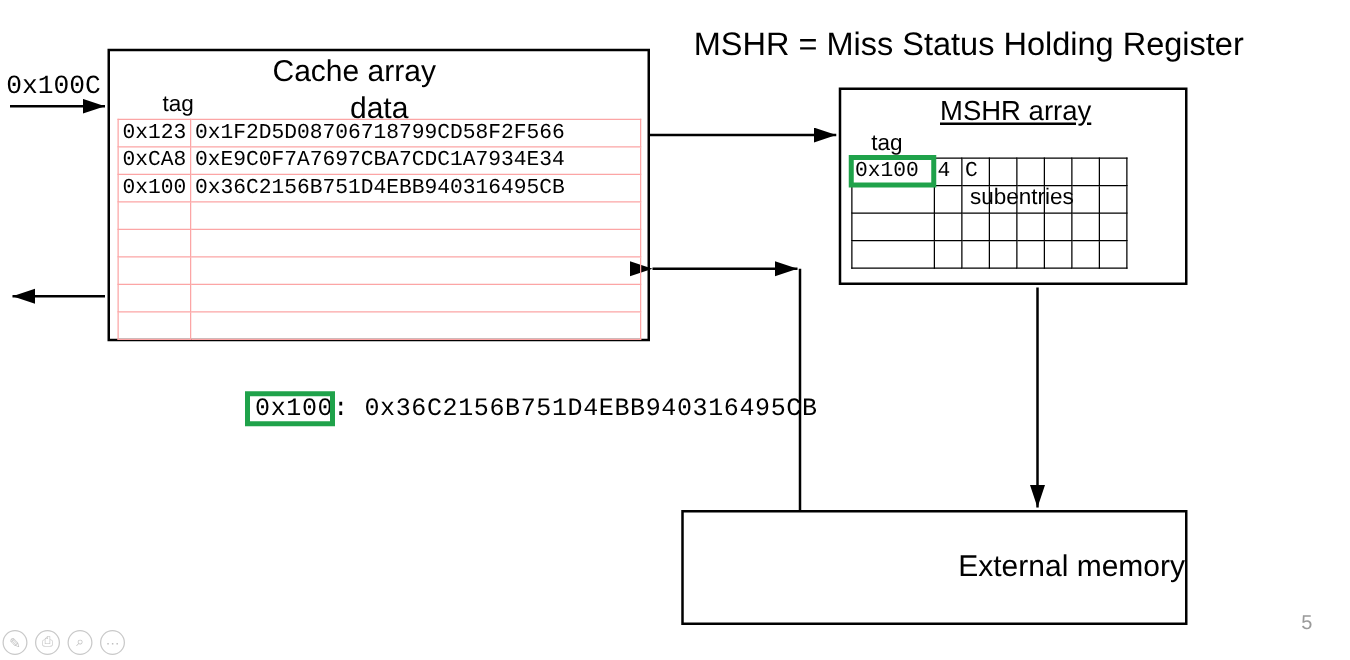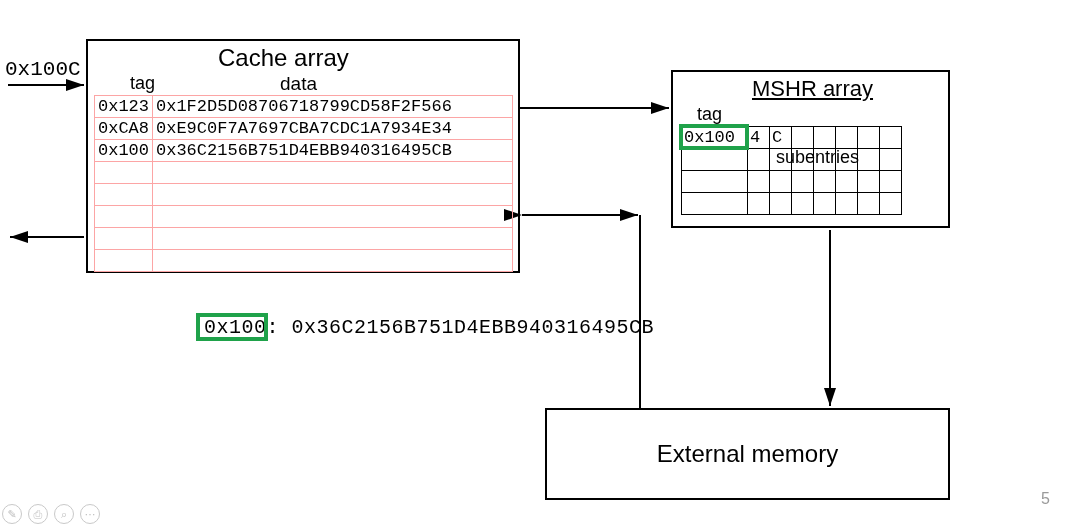--- a/index.html
+++ b/index.html
@@ -3,21 +3,21 @@
 <meta charset="utf-8">
 <style>
   * { box-sizing: border-box; }
   html, body { margin: 0; padding: 0; width: 1080px; height: 528px; font-family: Arial, Helvetica, sans-serif; background: #fff; color: #000; }
   .stage { position: relative; width: 1080px; height: 528px; }
   .mono { font-family: "Courier New", monospace; }
   
   .cache-box { position: absolute; left: 86px; top: 39px; width: 434px; height: 234px; border: 2px solid #000; }
   .cache-title { position: absolute; left: 178px; top: 44px; font-size: 24px; margin-left: 40px; }
   .cache-tag-hdr { position: absolute; left: 130px; top: 73px; font-size: 18px; }
-  .cache-data-hdr { position: absolute; left: 280px; top: 73px; font-size: 19px; }
+  .cache-data-hdr { position: absolute; left: 280px; top: 73px; font-size: 24px; }
   .cache-table { position: absolute; left: 94px; top: 95px; border-collapse: collapse; }
   .cache-table td { border: 1px solid #fca5a5; height: 22px; font-size: 17px; padding: 0 3px; white-space: nowrap; }
   .cache-table td.tagc { width: 54px; }
   .cache-table td.datac { width: 360px; }
   
   .addr-in { position: absolute; left: 5px; top: 58px; font-size: 21px; }
   
   .mshr-def { position: absolute; left: 555px; top: 20px; font-size: 26px; }
   
   .mshr-box { position: absolute; left: 671px; top: 70px; width: 279px; height: 158px; border: 2px solid #000; }
@@ -28,32 +28,33 @@
   .mshr-table td { border: 1px solid #000; height: 22px; font-size: 17px; padding: 0 2px; text-align: left; }
   .mshr-table td.tagm { width: 66px; }
   .mshr-table td.sc { width: 22px; }
   
   .hl { position: absolute; border: 4px solid #1fa24a; background: transparent; }
   .hl1 { left: 679px; top: 124px; width: 70px; height: 26px; }
   .hl2 { left: 196px; top: 313px; width: 72px; height: 28px; }
   
   .mem-line { position: absolute; left: 204px; top: 316px; font-size: 20px; letter-spacing: 0.5px; }
   
-  .ext-box { position: absolute; left: 545px; top: 408px; width: 405px; height: 92px; border: 2px solid #000; display: flex; align-items: center; justify-content: center; font-size: 24px; }
+  .ext-box { position: absolute; left: 545px; top: 408px; width: 405px; height: 92px; border: 2px solid #000; display: flex; align-items: center; justify-content: flex-end; font-size: 24px; }
   
   .slidenum { position: absolute; left: 1041px; top: 490px; font-size: 16px; color: #9a9a9a; }
   
   .tb { position: absolute; left: 0; top: 504px; display: flex; gap: 6px; align-items: center; padding-left: 2px; }
   .ticon { width: 20px; height: 20px; border: 1px solid #c9c9c9; border-radius: 50%; display: flex; align-items: center; justify-content: center; font-size: 11px; color: #bfbfbf; }
 </style>
 </head>
 <body>
 
 <div class="stage">
 
+  <div class="mshr-def">MSHR = Miss Status Holding Register</div>
 
   <div class="addr-in mono">0x100C</div>
   <svg style="position:absolute; left:0; top:0; width:1080px; height:528px; pointer-events:none">
     <defs>
       <marker id="arr" markerWidth="10" markerHeight="10" refX="9" refY="3" orient="auto" markerUnits="strokeWidth">
         <path d="M0,0 L9,3 L0,6 Z" fill="#000"></path>
       </marker>
     </defs>
 
     <line x1="8" y1="85" x2="84" y2="85" stroke="#000" stroke-width="2" marker-end="url(#arr)"></line>

